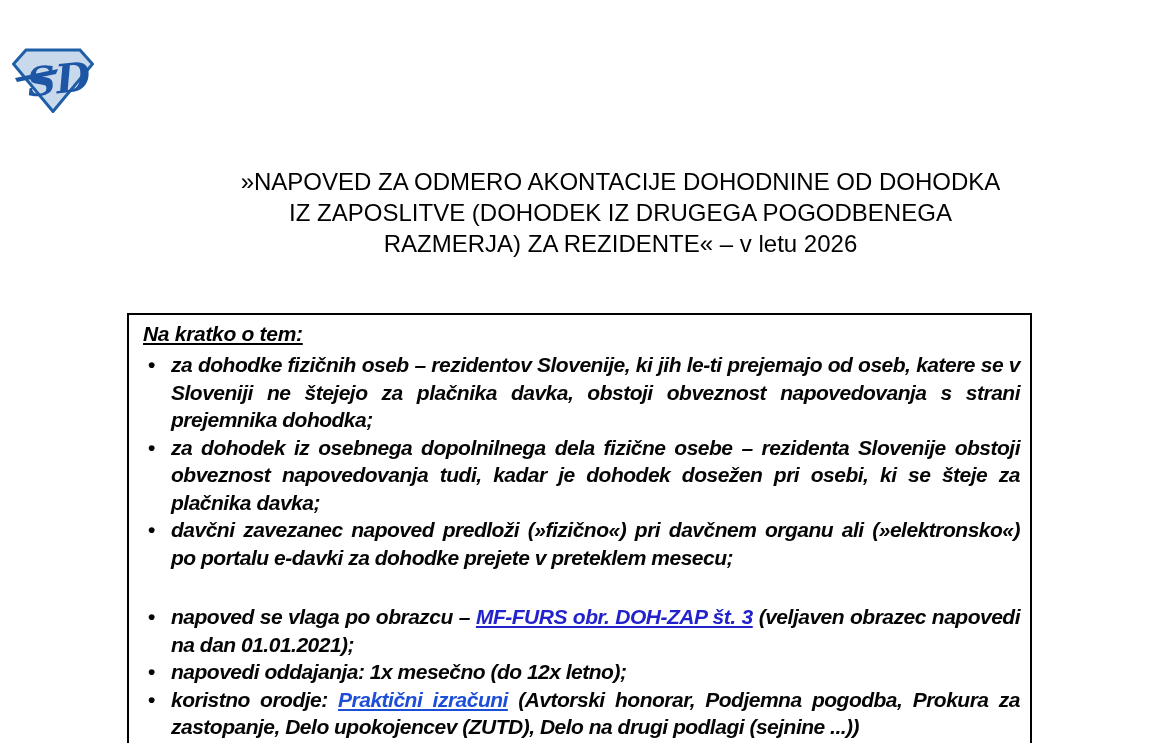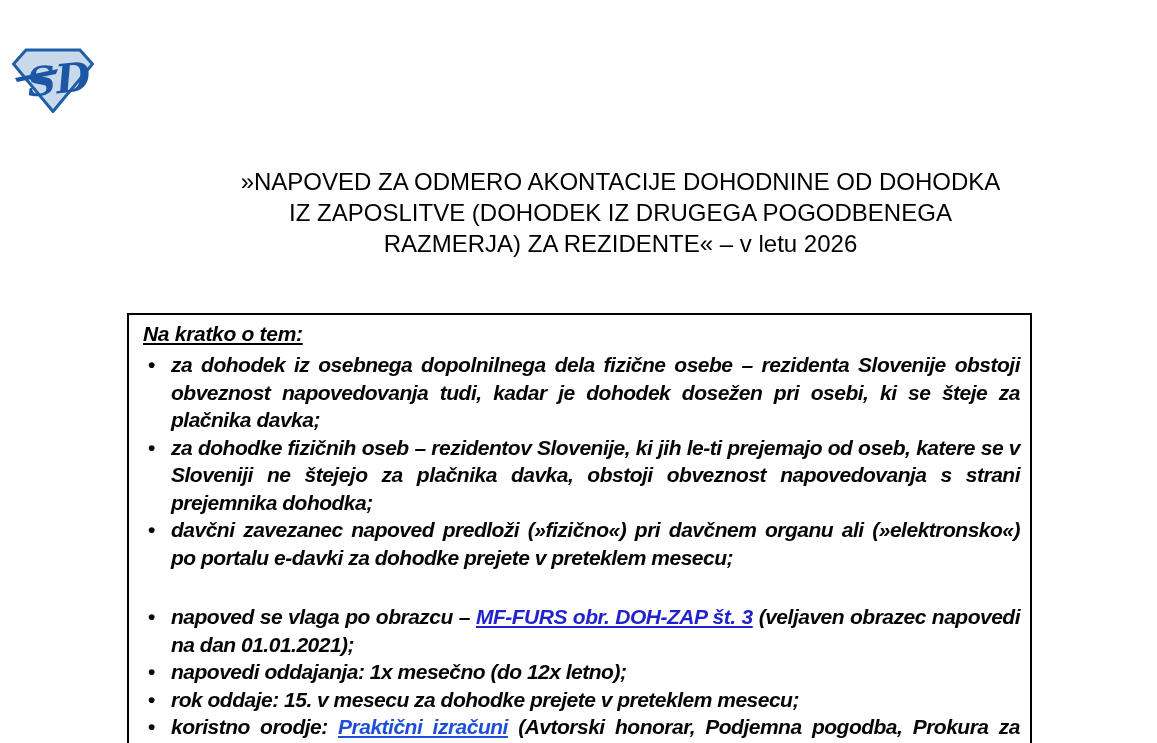--- a/index.html
+++ b/index.html
@@ -95,34 +95,31 @@
 <div class="title-block">
   <div>»NAPOVED ZA ODMERO AKONTACIJE DOHODNINE OD DOHODKA</div>
   <div>IZ ZAPOSLITVE (DOHODEK IZ DRUGEGA POGODBENEGA</div>
   <div>RAZMERJA) ZA REZIDENTE« – v letu 2026</div>
 </div>
 
 <div class="summary-box">
   <div class="summary-heading">Na kratko o tem:</div>
   <ul class="bullet-list">
     <li class="bullet-item">
-      <span>za dohodek iz osebnega dopolnilnega dela fizične osebe – rezidenta Slovenije obstoji obveznost napovedovanja tudi, kadar je dohodek dosežen pri osebi, ki se šteje za plačnika davka;</span>
+      <span>za dohodke fizičnih oseb – rezidentov Slovenije, ki jih le-ti prejemajo od oseb, katere se v Sloveniji ne štejejo za plačnika davka, obstoji obveznost napovedovanja s strani prejemnika dohodka;</span>
     </li>
     <li class="bullet-item">
-      <span>za dohodke fizičnih oseb – rezidentov Slovenije, ki jih le-ti prejemajo od oseb, katere se v Sloveniji ne štejejo za plačnika davka, obstoji obveznost napovedovanja s strani prejemnika dohodka;</span>
+      <span>za dohodek iz osebnega dopolnilnega dela fizične osebe – rezidenta Slovenije obstoji obveznost napovedovanja tudi, kadar je dohodek dosežen pri osebi, ki se šteje za plačnika davka;</span>
     </li>
     <li class="bullet-item">
       <span>davčni zavezanec napoved predloži (»fizično«) pri davčnem organu ali (»elektronsko«) po portalu e-davki za dohodke prejete v preteklem mesecu;</span>
     </li>
     <li class="bullet-item gap-above">
       <span>napoved se vlaga po obrazcu – </span><a class="doc-link" style="color: rgb(34, 34, 204);">MF-FURS obr. DOH-ZAP št. 3</a><span> (veljaven obrazec napovedi na dan 01.01.2021);</span>
     </li>
     <li class="bullet-item">
       <span>napovedi oddajanja: 1x mesečno (do 12x letno);</span>
     </li>
     <li class="bullet-item">
-      <span>rok oddaje: 15. v mesecu za dohodke prejete v preteklem mesecu;</span>
-    </li>
-    <li class="bullet-item">
       <span>koristno orodje: </span><a class="doc-link" style="color: #1d4ed8;">Praktični izračuni</a><span> (Avtorski honorar, Podjemna pogodba, Prokura za zastopanje, Delo upokojencev (ZUTD), Delo na drugi podlagi (sejnine ...))</span>
     </li>
   </ul>
 </div>
 
 </body></html>

